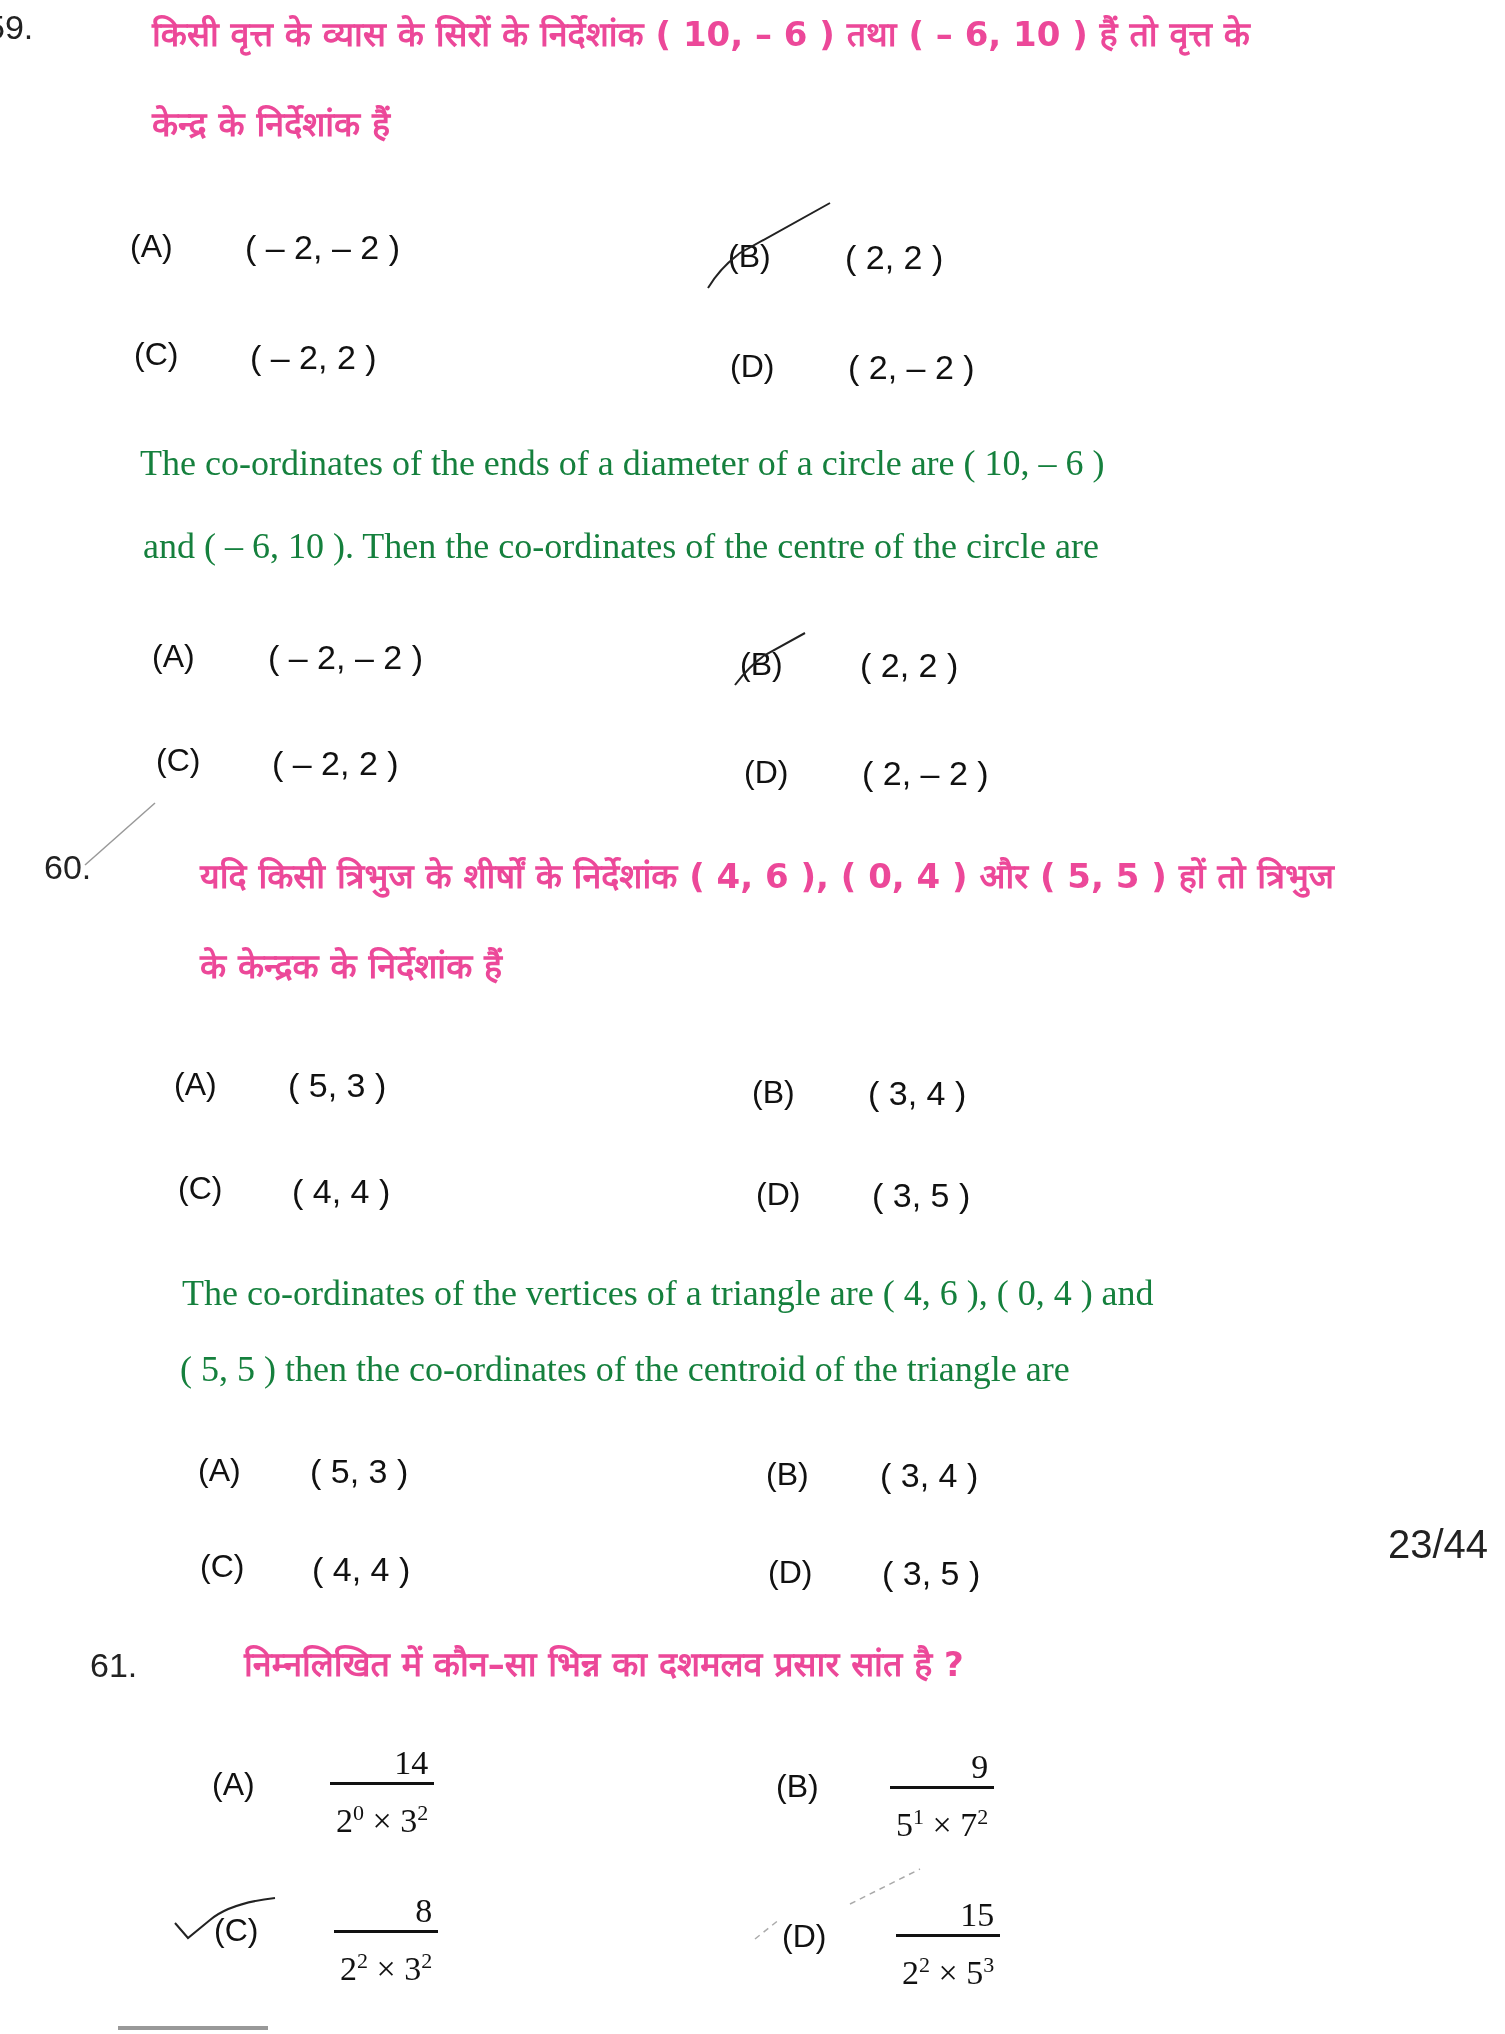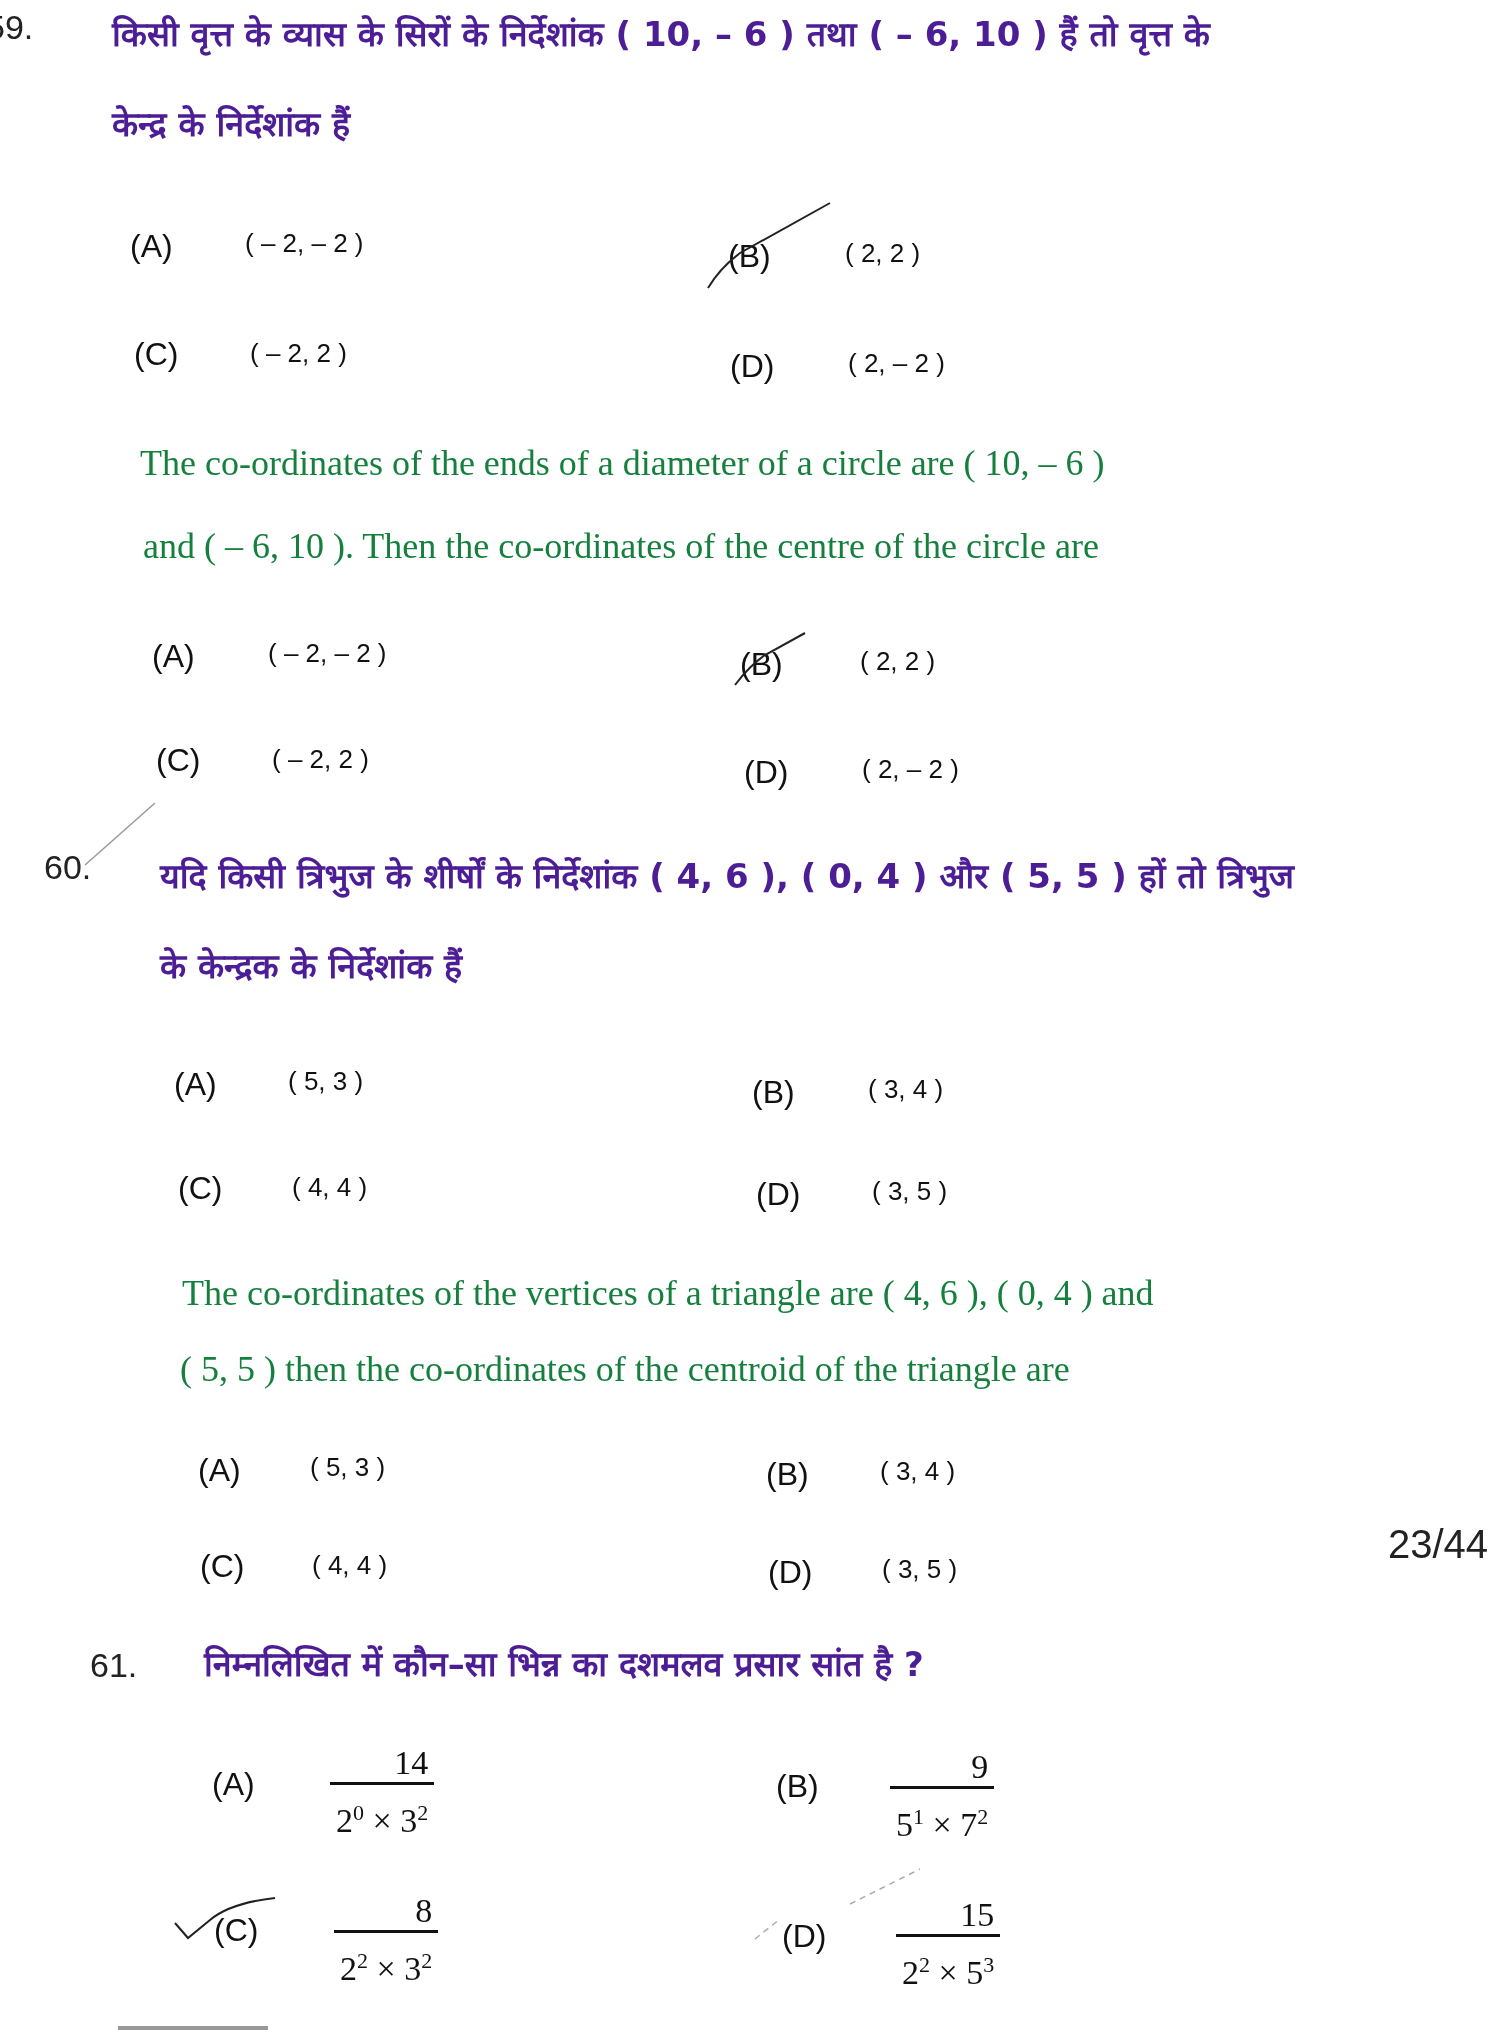--- a/index.html
+++ b/index.html
@@ -3,24 +3,24 @@
   <meta charset="utf-8">
   <style>
     html, body { margin: 0; padding: 0; background: #ffffff; }
     body {
       width: 1505px; height: 2034px; position: relative; overflow: hidden;
       font-family: "Liberation Sans", "DejaVu Sans", sans-serif;
       color: #111;
     }
     .abs { position: absolute; white-space: nowrap; }
     .qnum { font-family: "Liberation Sans", sans-serif; font-size: 34px; color: #222; }
-    .hindi { font-family: "DejaVu Sans", sans-serif; font-size: 34px; font-weight: bold; color: #4c1d95; letter-spacing: 0px; }
+    .hindi { font-family: "DejaVu Sans", sans-serif; font-size: 34px; font-weight: bold; color: #ec4899; letter-spacing: 0px; margin-left: 40px; }
     .eng { font-family: "Liberation Serif", "DejaVu Serif", serif; font-size: 36px; color: #15803d; }
     .opt-label { font-family: "Liberation Sans", sans-serif; font-size: 32px; color: #111; }
-    .opt-val { font-family: "Liberation Sans", sans-serif; font-size: 26px; color: #111; }
+    .opt-val { font-family: "Liberation Sans", sans-serif; font-size: 34px; color: #111; }
     .page-num { font-family: "Liberation Sans", sans-serif; font-size: 40px; color: #222; }
     .frac { position: absolute; display: inline-flex; flex-direction: column; align-items: flex-end; font-family: "Liberation Serif", serif; color: #111; }
     .frac .num { font-size: 34px; line-height: 38px; padding: 0 6px; }
     .frac .bar { height: 3px; background: #111; align-self: stretch; }
     .frac .den { font-size: 34px; line-height: 56px; padding: 0 6px; }
     .frac .den sup { font-size: 22px; }
     .tick { position: absolute; pointer-events: none; }
     .rule { position: absolute; background: #999; height: 4px; }
   </style>
 </head>

